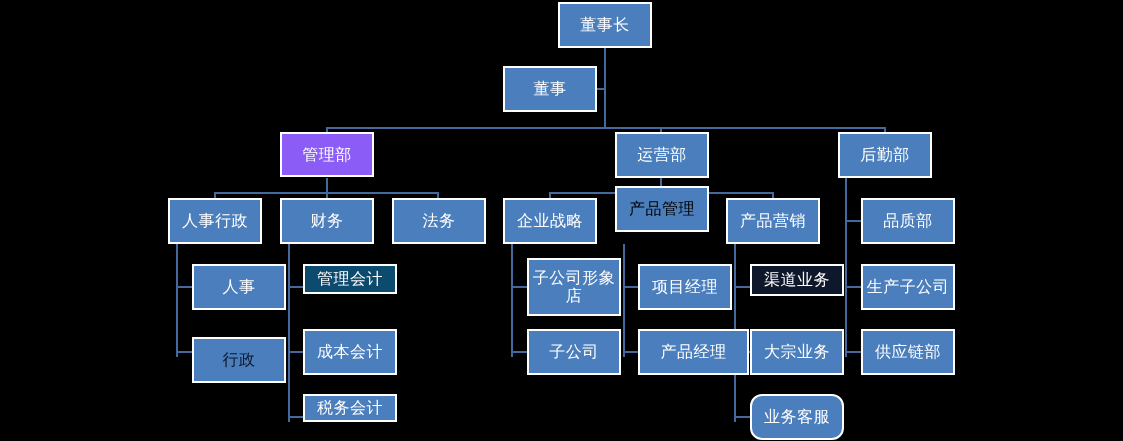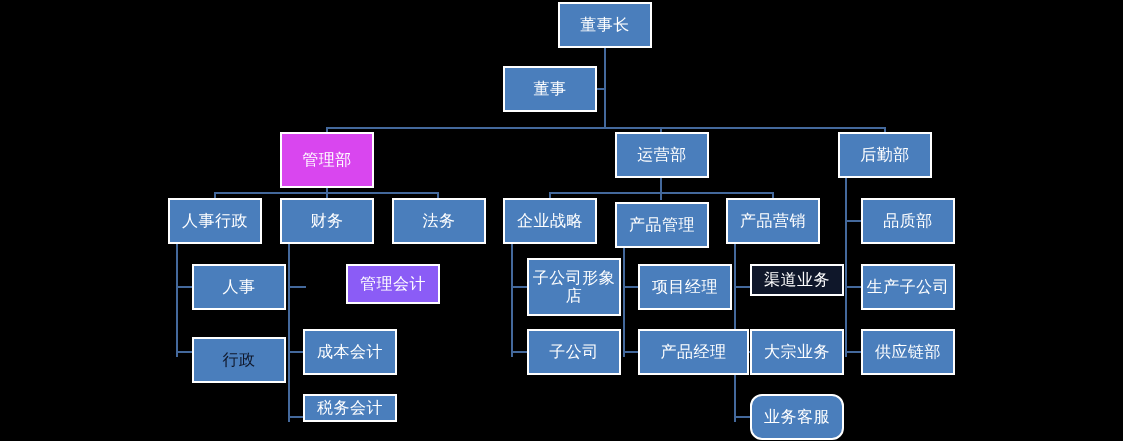--- a/index.html
+++ b/index.html
@@ -85,54 +85,54 @@
       <div class="conn" style="left: 734px; top: 351px; width: 18px; height: 2px; background: rgb(68, 105, 156);"></div>
       <div class="conn" style="left: 734px; top: 416px; width: 18px; height: 2px; background: rgb(68, 105, 156);"></div>
     </div>
   <div id="node-layer">
       <div class="node" style="left: 558px; top: 2px; width: 94px; height: 46px; background: rgb(74, 126, 188); border-color: rgb(255, 255, 255); color: rgb(255, 255, 255);">
         <span class="node-label">董事长</span>
       </div>
       <div class="node" style="left: 503px; top: 66px; width: 94px; height: 46px; background: rgb(74, 126, 188); border-color: rgb(255, 255, 255); color: rgb(255, 255, 255);">
         <span class="node-label">董事</span>
       </div>
-      <div class="node" style="left: 280px; top: 132px; width: 94px; height: 56px; background: #d946ef; border-color: rgb(255, 255, 255); color: rgb(255, 255, 255);">
+      <div class="node" style="left: 280px; top: 132px; width: 94px; height: 45px; background: #8b5cf6; border-color: rgb(255, 255, 255); color: rgb(255, 255, 255);">
         <span class="node-label">管理部</span>
       </div>
       <div class="node" style="left: 615px; top: 132px; width: 94px; height: 46px; background: rgb(74, 126, 188); border-color: rgb(255, 255, 255); color: rgb(255, 255, 255);">
         <span class="node-label">运营部</span>
       </div>
       <div class="node" style="left: 838px; top: 132px; width: 94px; height: 46px; background: rgb(74, 126, 188); border-color: rgb(255, 255, 255); color: rgb(255, 255, 255);">
         <span class="node-label">后勤部</span>
       </div>
       <div class="node" style="left: 168px; top: 198px; width: 94px; height: 46px; background: rgb(74, 126, 188); border-color: rgb(255, 255, 255); color: rgb(255, 255, 255);">
         <span class="node-label">人事行政</span>
       </div>
       <div class="node" style="left: 280px; top: 198px; width: 94px; height: 46px; background: rgb(74, 126, 188); border-color: rgb(255, 255, 255); color: rgb(255, 255, 255);">
         <span class="node-label">财务</span>
       </div>
       <div class="node" style="left: 392px; top: 198px; width: 94px; height: 46px; background: rgb(74, 126, 188); border-color: rgb(255, 255, 255); color: rgb(255, 255, 255);">
         <span class="node-label">法务</span>
       </div>
       <div class="node" style="left: 503px; top: 198px; width: 94px; height: 46px; background: rgb(74, 126, 188); border-color: rgb(255, 255, 255); color: rgb(255, 255, 255);">
         <span class="node-label">企业战略</span>
       </div>
-      <div class="node" style="left: 615px; top: 202px; width: 94px; height: 46px; background: rgb(74, 126, 188); border-color: rgb(255, 255, 255); color: #ffffff;">
+      <div class="node" style="left: 615px; top: 186px; width: 94px; height: 46px; background: rgb(74, 126, 188); border-color: rgb(255, 255, 255); color: #000000;">
         <span class="node-label">产品管理</span>
       </div>
       <div class="node" style="left: 726px; top: 198px; width: 94px; height: 46px; background: rgb(74, 126, 188); border-color: rgb(255, 255, 255); color: rgb(255, 255, 255);">
         <span class="node-label">产品营销</span>
       </div>
       <div class="node" style="left: 861px; top: 198px; width: 94px; height: 46px; background: rgb(74, 126, 188); border-color: rgb(255, 255, 255); color: rgb(255, 255, 255);">
         <span class="node-label">品质部</span>
       </div>
       <div class="node" style="left: 192px; top: 264px; width: 94px; height: 46px; background: rgb(74, 126, 188); border-color: rgb(255, 255, 255); color: rgb(255, 255, 255);">
         <span class="node-label">人事</span>
       </div>
-      <div class="node" style="left: 303px; top: 264px; width: 94px; height: 40px; background: #8b5cf6; border-color: rgb(255, 255, 255); color: rgb(255, 255, 255); margin-left: 43px;">
+      <div class="node" style="left: 303px; top: 264px; width: 94px; height: 30px; background: #0c4a6e; border-color: rgb(255, 255, 255); color: rgb(255, 255, 255);">
         <span class="node-label">管理会计</span>
       </div>
       <div class="node" style="left: 527px; top: 258px; width: 94px; height: 58px; background: rgb(74, 126, 188); border-color: rgb(255, 255, 255); color: rgb(255, 255, 255); font-family: Liberation Serif, serif;">
         <span class="node-label">子公司形象店</span>
       </div>
       <div class="node" style="left: 638px; top: 264px; width: 94px; height: 46px; background: rgb(74, 126, 188); border-color: rgb(255, 255, 255); color: rgb(255, 255, 255);">
         <span class="node-label">项目经理</span>
       </div>
       <div class="node" style="left: 750px; top: 264px; width: 94px; height: 32px; background: #0f172a; border-color: rgb(255, 255, 255); color: rgb(255, 255, 255);">
         <span class="node-label">渠道业务</span>

